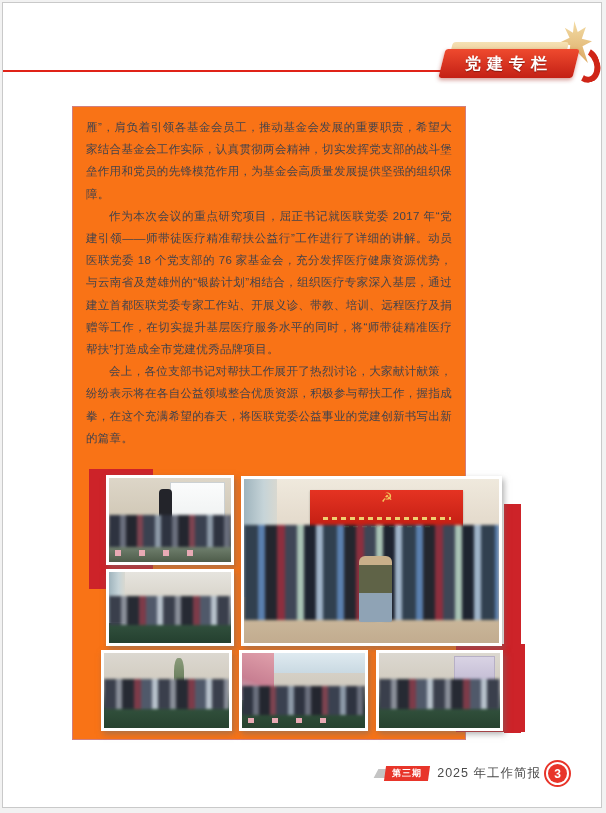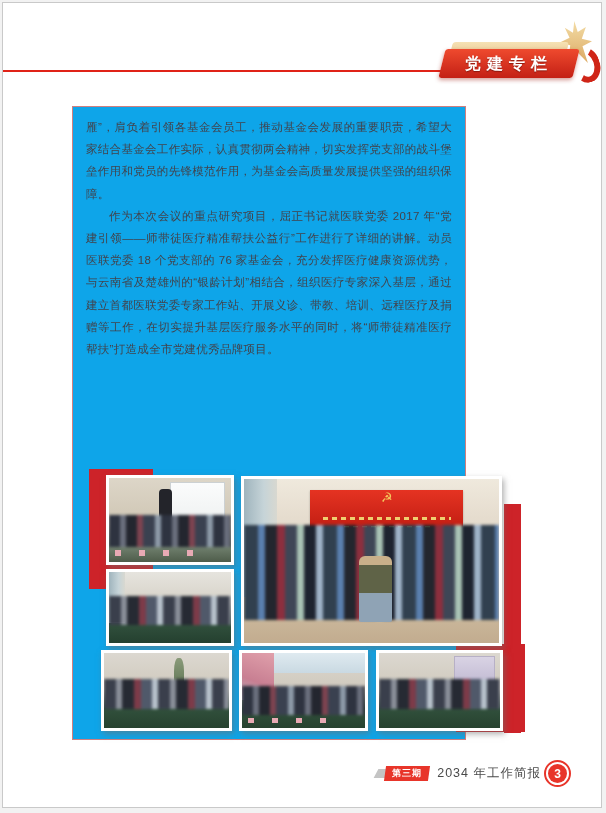--- a/index.html
+++ b/index.html
@@ -19,21 +19,21 @@
   
   .header-rule{position:absolute;left:0;top:67px;width:508px;height:2px;background:var(--accent-red);}
   .banner-wrap{position:absolute;left:433px;top:18px;width:164px;height:64px;}
   .banner-gold{position:absolute;left:14px;top:21px;width:116px;height:24px;background:linear-gradient(180deg,#f6e1b4,#dfb87a);transform:skewX(-14deg);border-radius:3px;}
   .banner-red{position:absolute;left:6px;top:28px;width:134px;height:29px;background:linear-gradient(180deg,#ef4a2e,#c32015);transform:skewX(-14deg);border-radius:3px;box-shadow:0 2px 4px rgba(160,30,20,.45);}
   .banner-red .title{display:block;transform:skewX(14deg);color:#fff;font-weight:bold;font-size:16px;letter-spacing:6px;text-align:center;line-height:29px;text-shadow:0 1px 1px rgba(90,10,5,.6);white-space:nowrap;}
   .deco-leaf{position:absolute;right:8px;top:0;width:34px;height:42px;background:linear-gradient(180deg,#f3dca6,#dcab64);clip-path:polygon(48% 0,58% 26%,82% 14%,70% 42%,100% 48%,72% 60%,88% 100%,52% 70%,30% 96%,36% 58%,4% 52%,34% 40%,20% 16%,44% 28%);}
   .deco-curl{position:absolute;right:0;top:26px;width:28px;height:36px;border:6px solid transparent;border-right-color:#cf2517;border-bottom-color:#cf2517;border-radius:50%;transform:rotate(-18deg);}
 
   
-  .article-box{position:absolute;left:69px;top:103px;width:394px;height:634px;border:1px solid var(--border-pink);background:#0ea5e9;}
+  .article-box{position:absolute;left:69px;top:103px;width:394px;height:634px;border:1px solid var(--border-pink);background:#f97316;}
   .article-text{position:absolute;left:0;top:0;width:100%;height:356px;padding:9px 13px 0 13px;overflow:hidden;}
   .article-text p{font-size:11.5px;line-height:22.2px;color:var(--text);text-align:justify;letter-spacing:.3px;}
   .article-text p.indent{text-indent:2em;}
 
   
   .collage{position:absolute;left:0;top:356px;width:100%;height:276px;}
   .accent{position:absolute;background:var(--block-red);z-index:1;}
   .acc-tl{left:16px;top:6px;width:64px;height:120px;}
   .acc-bar{left:431px;top:41px;width:17px;height:229px;}
   .acc-br{left:383px;top:181px;width:69px;height:88px;}
@@ -92,20 +92,21 @@
       <div class="banner-gold"></div>
       <div class="banner-red">
         <span class="title">党建专栏</span>
       </div>
     </div>
 
     <div class="article-box">
       <div class="article-text">
         <p>雁”，肩负着引领各基金会员工，推动基金会发展的重要职责，希望大家结合基金会工作实际，认真贯彻两会精神，切实发挥党支部的战斗堡垒作用和党员的先锋模范作用，为基金会高质量发展提供坚强的组织保障。</p>
         <p class="indent">作为本次会议的重点研究项目，屈正书记就医联党委 2017 年“党建引领——师带徒医疗精准帮扶公益行”工作进行了详细的讲解。动员医联党委 18 个党支部的 76 家基金会，充分发挥医疗健康资源优势，与云南省及楚雄州的“银龄计划”相结合，组织医疗专家深入基层，通过建立首都医联党委专家工作站、开展义诊、带教、培训、远程医疗及捐赠等工作，在切实提升基层医疗服务水平的同时，将“师带徒精准医疗帮扶”打造成全市党建优秀品牌项目。</p>
+        <p class="indent">会上，各位支部书记对帮扶工作展开了热烈讨论，大家献计献策，纷纷表示将在各自公益领域整合优质资源，积极参与帮扶工作，握指成拳，在这个充满希望的春天，将医联党委公益事业的党建创新书写出新的篇章。</p>
       </div>
 
       <div class="collage">
         <div class="accent acc-tl"></div>
         <div class="accent acc-bar"></div>
         <div class="accent acc-br"></div>
 
         <div class="photo ph1">
           <div class="img img-room-a">
             <div class="scr"></div>
@@ -158,20 +159,20 @@
           </div>
         </div>
       </div>
     </div>
 
     <div class="footer">
       <div class="issue-notch"></div>
       <div class="issue-badge">
         <span>第三期</span>
       </div>
-      <div class="bulletin-title">2034 年工作简报</div>
+      <div class="bulletin-title">2025 年工作简报</div>
       <div class="page-circle">
         <div class="inner">3</div>
       </div>
     </div>
 
   </div>
 </div>
 
 </body></html>

